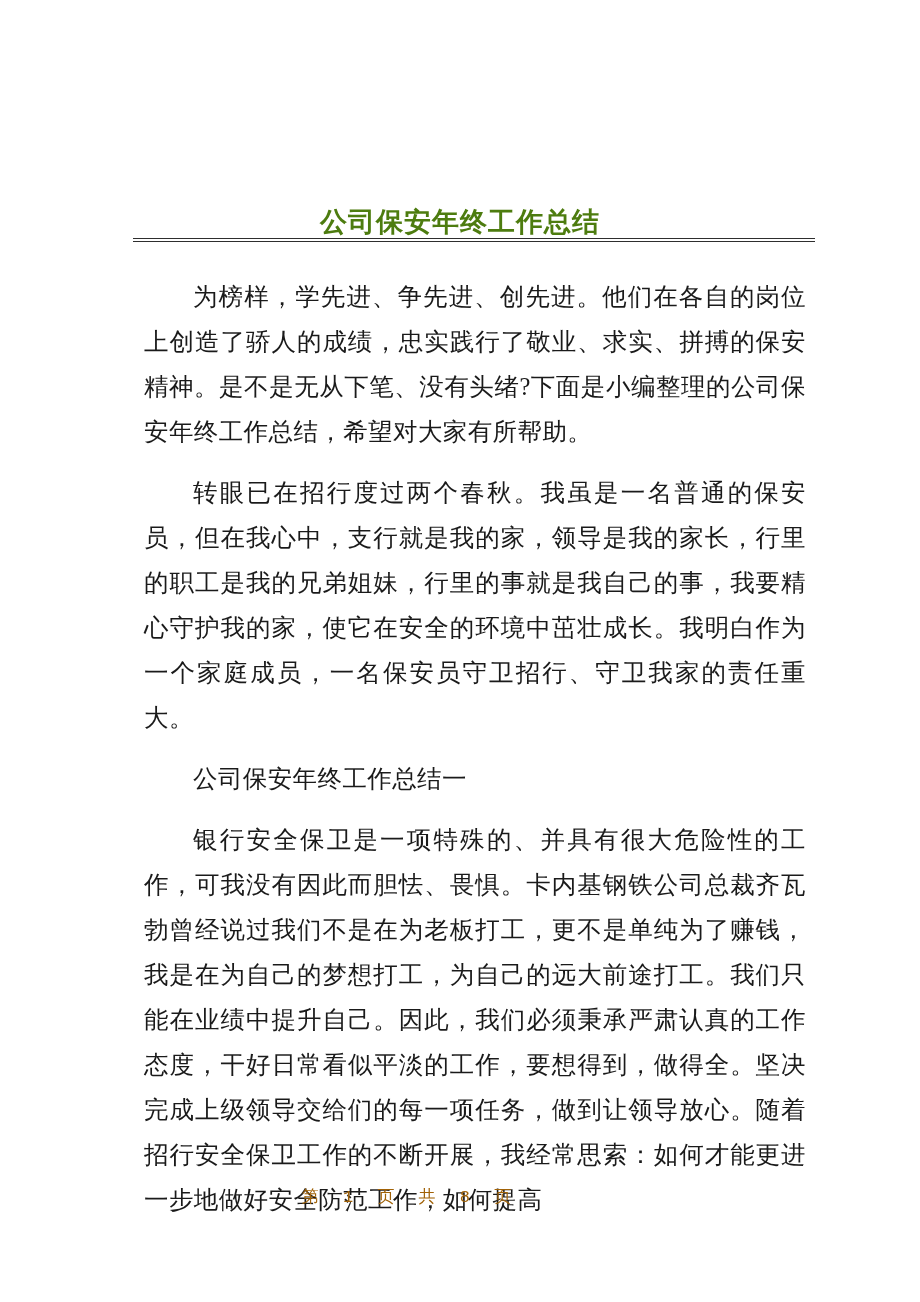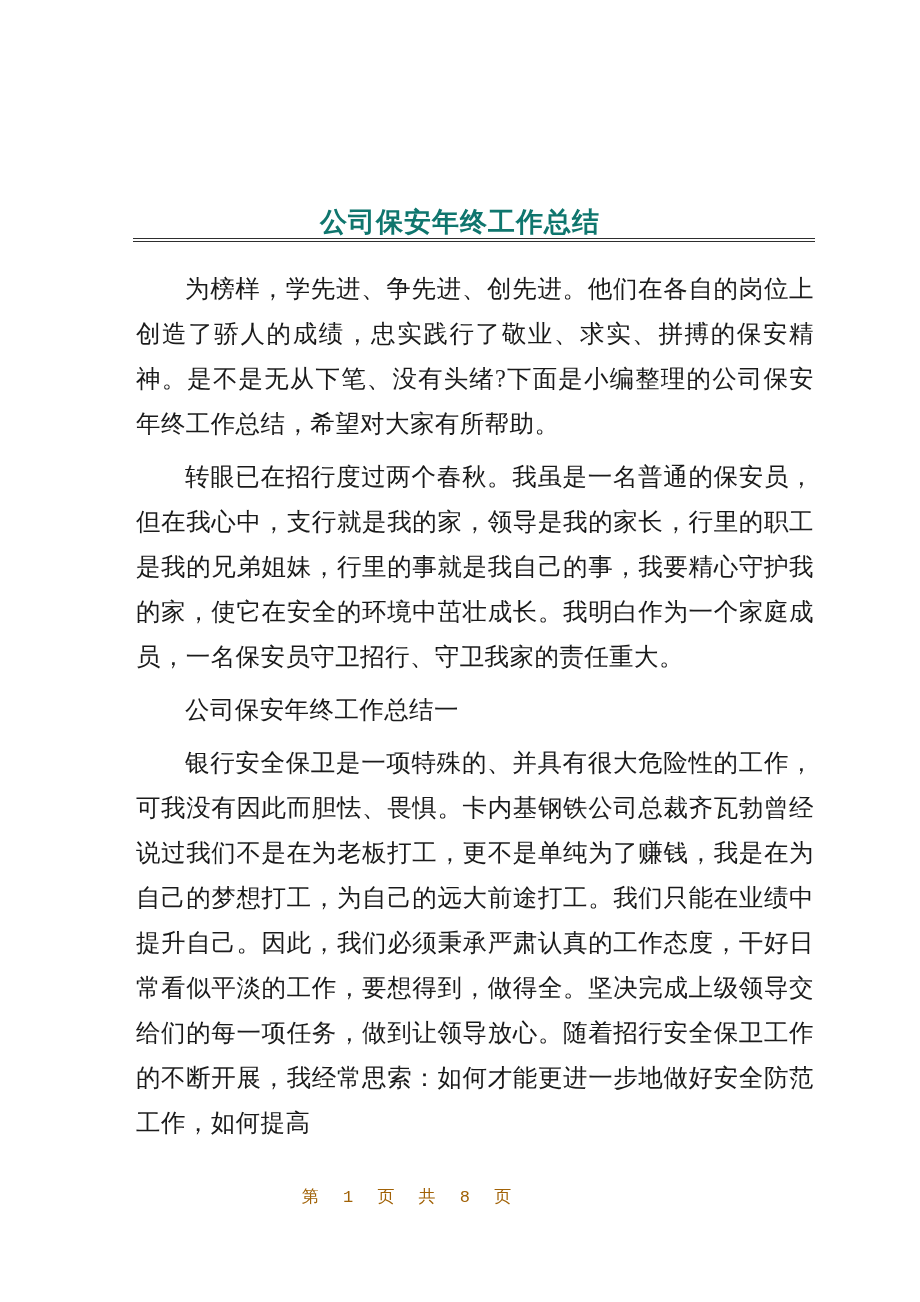--- a/index.html
+++ b/index.html
@@ -28,21 +28,21 @@
   
   .doc-title {
     position: absolute;
     left: 0;
     top: 186px;
     width: 920px;
     text-align: center;
     font-family: "Liberation Sans", "DejaVu Sans", sans-serif;
     font-size: 27px;
     font-weight: bold;
-    color: #0f766e;
+    color: #4d7c0f;
     letter-spacing: 1px;
     line-height: 36px;
     white-space: nowrap;
   }
 
   
   .title-rule {
     position: absolute;
     left: 133px;
     top: 238px;
@@ -61,21 +61,21 @@
 
   
   .body-block {
     position: absolute;
     left: 128px;
     top: 258px;
     width: 694px;
   }
 
   .para {
-    margin: 8px;
+    margin: 16px;
     font-size: 24.5px;
     line-height: 45px;
     color: #1a1a1a;
     text-align: justify;
     text-align-last: left;
     text-indent: 49px;
     letter-spacing: 0.4px;
     word-break: break-all;
     font-family: "Liberation Serif", "DejaVu Serif", serif;
   }

